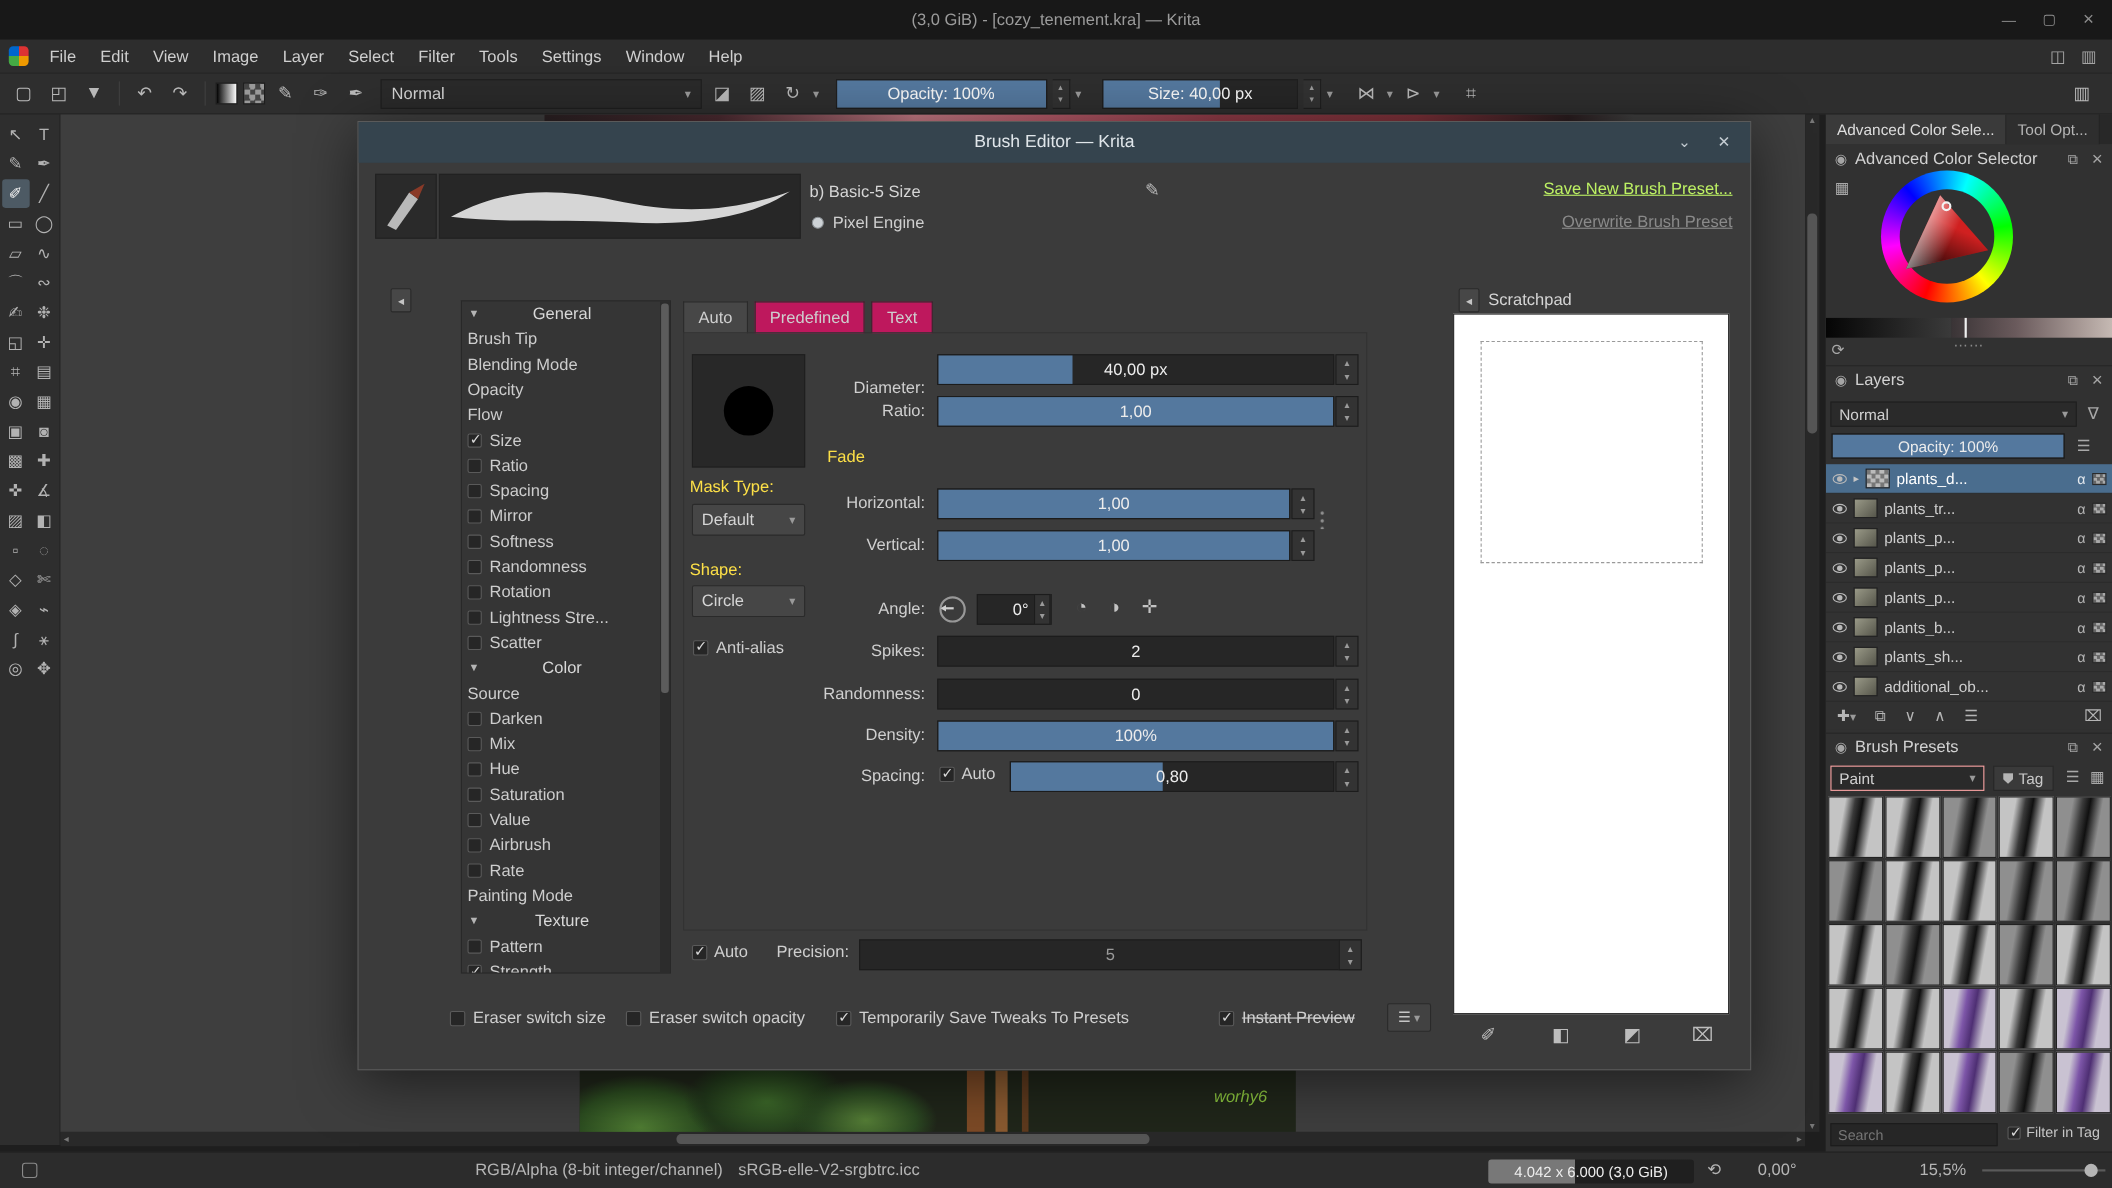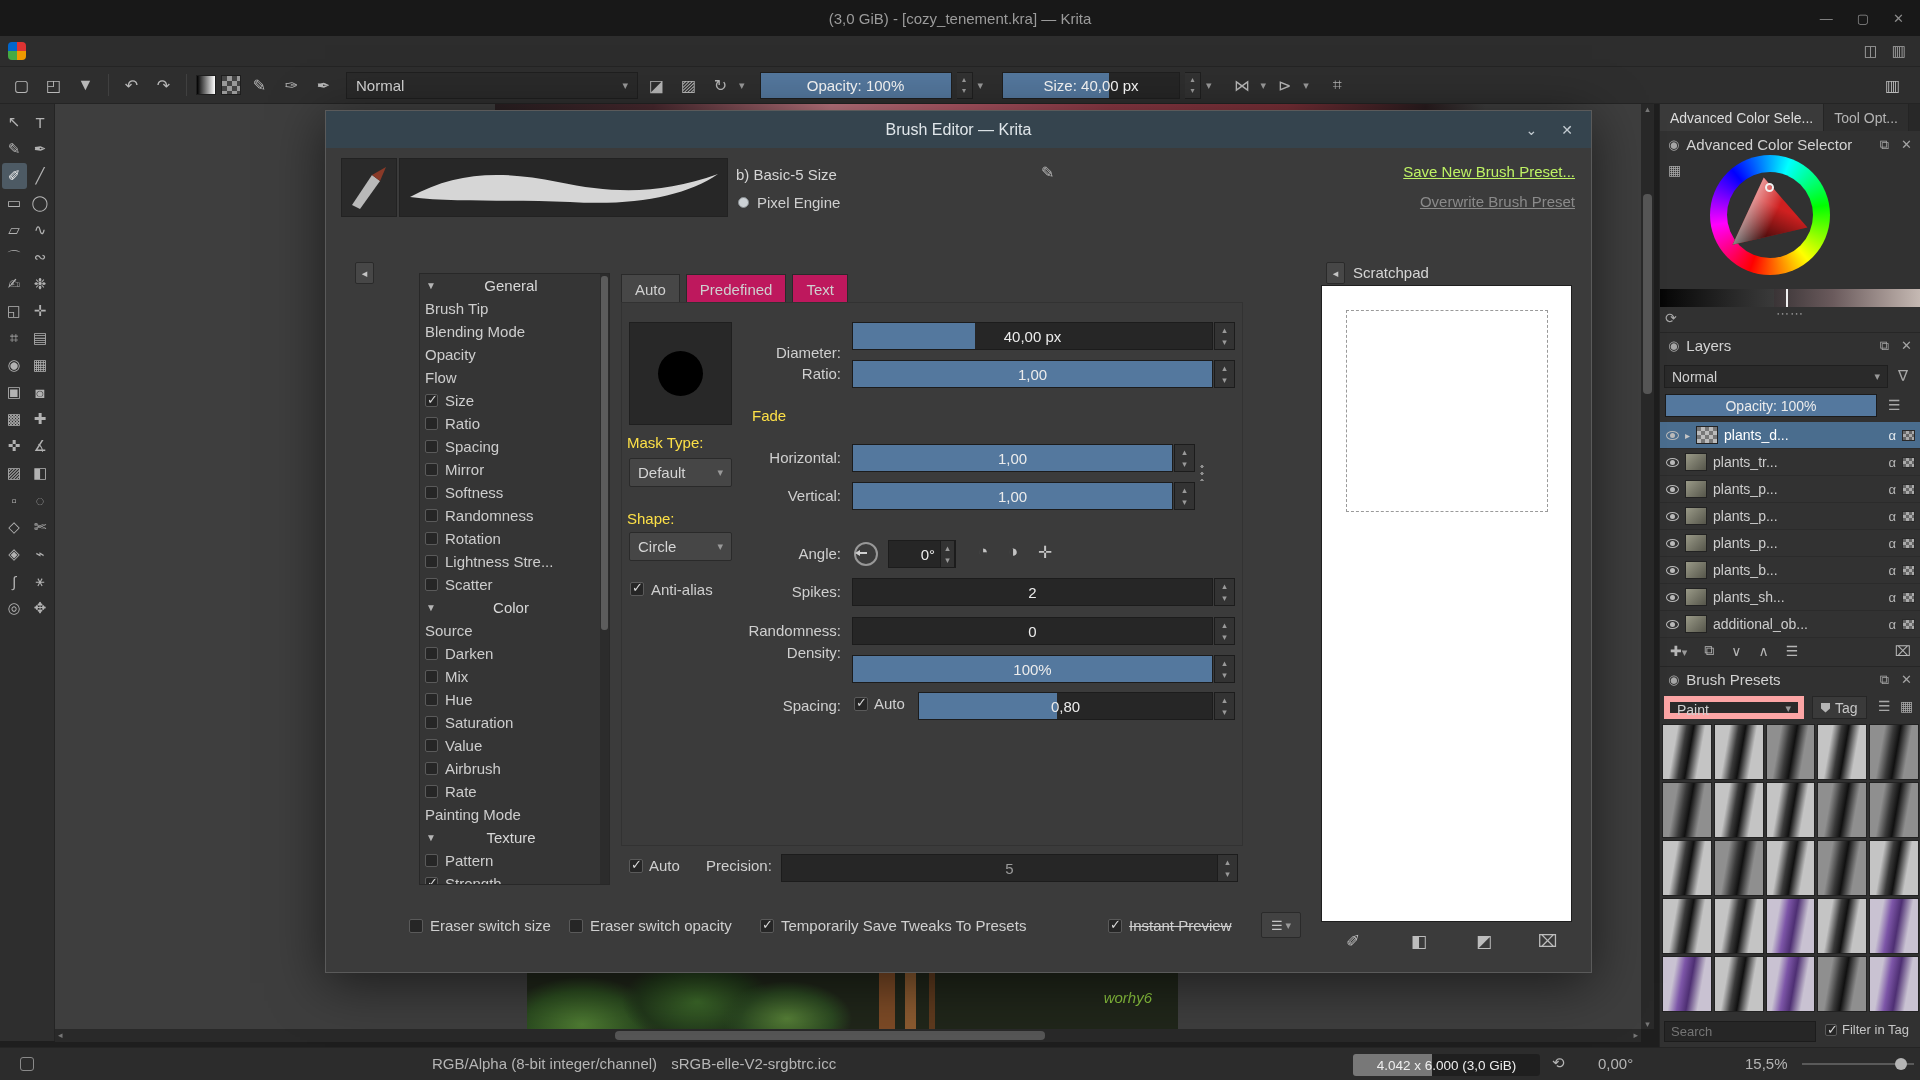--- a/index.html
+++ b/index.html
@@ -157,22 +157,22 @@
   .eye{width:13px;height:9px;border:1px solid #b9b9b9;border-radius:50%;position:relative;flex:none;}
   .eye::after{content:"";position:absolute;inset:1px 3px;background:#b9b9b9;border-radius:50%;}
   .grp{font-size:10px;color:#c5c5c5;}
   .lthumb{width:22px;height:18px;flex:none;background:linear-gradient(135deg,#9a9a88,#55554a);border:1px solid #222;}
   .lthumb.checker{background:repeating-conic-gradient(#bbb 0 25%,#777 0 50%);background-size:8px 8px;}
   .lname{flex:1;overflow:hidden;white-space:nowrap;}
   .lalpha{font-size:13px;color:inherit;opacity:.85;}
   .lcheck{width:13px;height:11px;flex:none;background:repeating-conic-gradient(#aaa 0 25%,#666 0 50%);background-size:6px 6px;border:1px solid #2a2a2a;}
   .layer-toolbar{position:absolute;left:0;top:534px;width:261px;height:25px;display:flex;align-items:center;gap:17px;
     padding:0 10px;color:#b5b5b5;font-size:14px;background:#313131;}
-  .pp-drop{position:absolute;left:4px;top:592px;width:140px;height:23px;background:#2a2a2a;border:6px solid #fca5a5;
-    display:flex;justify-content:space-between;padding:0 7px;color:#d0d0d0;font-size:14px;}
+  .pp-drop{position:absolute;left:4px;top:592px;width:140px;height:23px;background:#2a2a2a;border:1px solid #fca5a5;
+    display:flex;align-items:center;justify-content:space-between;padding:0 7px;color:#d0d0d0;font-size:14px;}
   .tag-btn{position:absolute;left:152px;top:592px;height:23px;display:flex;align-items:center;gap:5px;padding:0 8px;
     background:#3a3a3a;border:1px solid #262626;color:#c8c8c8;font-size:14px;}
   .tag-shape{width:9px;height:10px;background:#b5b5b5;clip-path:polygon(0 0,100% 0,100% 60%,50% 100%,0 60%);}
   .pp-view{position:absolute;top:594px;color:#a8a8a8;font-size:14px;}
   .preset-grid{position:absolute;left:2px;top:620px;width:257px;display:grid;grid-template-columns:repeat(5,1fr);gap:2px;}
   .ptile{height:56px;border:1px solid #222;
     background-image:linear-gradient(100deg,rgba(0,0,0,0) 26%,#3a3a3a 42%,#101010 54%,rgba(0,0,0,0) 74%);}
   .v-gray{background-color:#c4c4c4;}
   .v-dark{background-color:#8f8f8f;}
   .v-purple{background-color:#c9c2d2;
@@ -204,20 +204,33 @@
     <span>(3,0 GiB) - [cozy_tenement.kra] — Krita</span>
     <span class="tb-btns">
       <span>—</span>
       <span>▢</span>
       <span>✕</span>
     </span>
   </div>
 
   <div class="menubar">
     <span class="krita-logo"></span>
+    <div class="menu-items">
+        <span class="menu-item">File</span>
+        <span class="menu-item">Edit</span>
+        <span class="menu-item">View</span>
+        <span class="menu-item">Image</span>
+        <span class="menu-item">Layer</span>
+        <span class="menu-item">Select</span>
+        <span class="menu-item">Filter</span>
+        <span class="menu-item">Tools</span>
+        <span class="menu-item">Settings</span>
+        <span class="menu-item">Window</span>
+        <span class="menu-item">Help</span>
+      </div>
     <div class="menubar-right">
       <span>◫</span>
       <span>▥</span>
     </div>
   </div>
 
   <div class="toolbar">
     <span class="tbtn">▢</span>
     <span class="tbtn">◰</span>
     <span class="tbtn">▼</span>
@@ -728,21 +741,21 @@
 
     <span class="plab" style="top:506px;">Randomness:</span>
     <div class="kslider" style="left:526px;top:506px;width:361px;">
       <span class="txt">0</span>
     </div>
     <span class="spin" style="left:888px;top:506px;">
         <span>▴</span>
         <span>▾</span>
       </span>
 
-    <span class="plab" style="top:528px;">Density:</span>
+    <span class="plab" style="top:544px;">Density:</span>
     <div class="kslider" style="left:526px;top:544px;width:361px;">
       <span class="fill" style="width:100%;"></span>
       <span class="txt">100%</span>
     </div>
     <span class="spin" style="left:888px;top:544px;">
         <span>▴</span>
         <span>▾</span>
       </span>
 
     <span class="plab" style="top:581px;">Spacing:</span>

